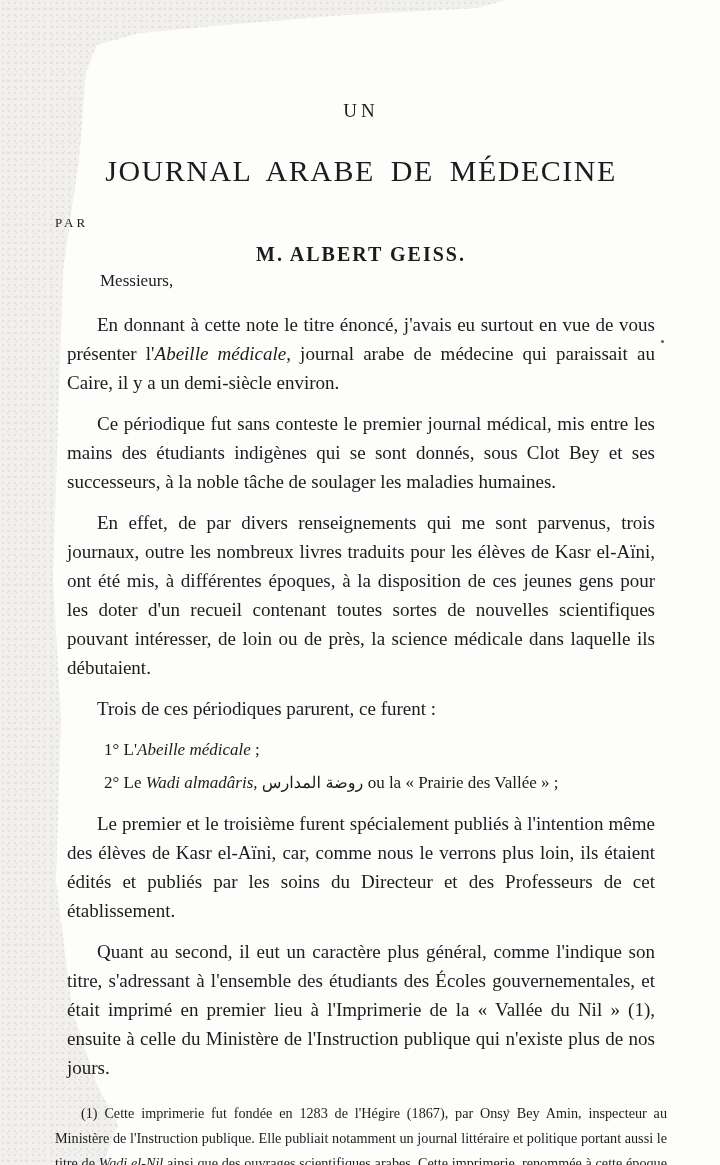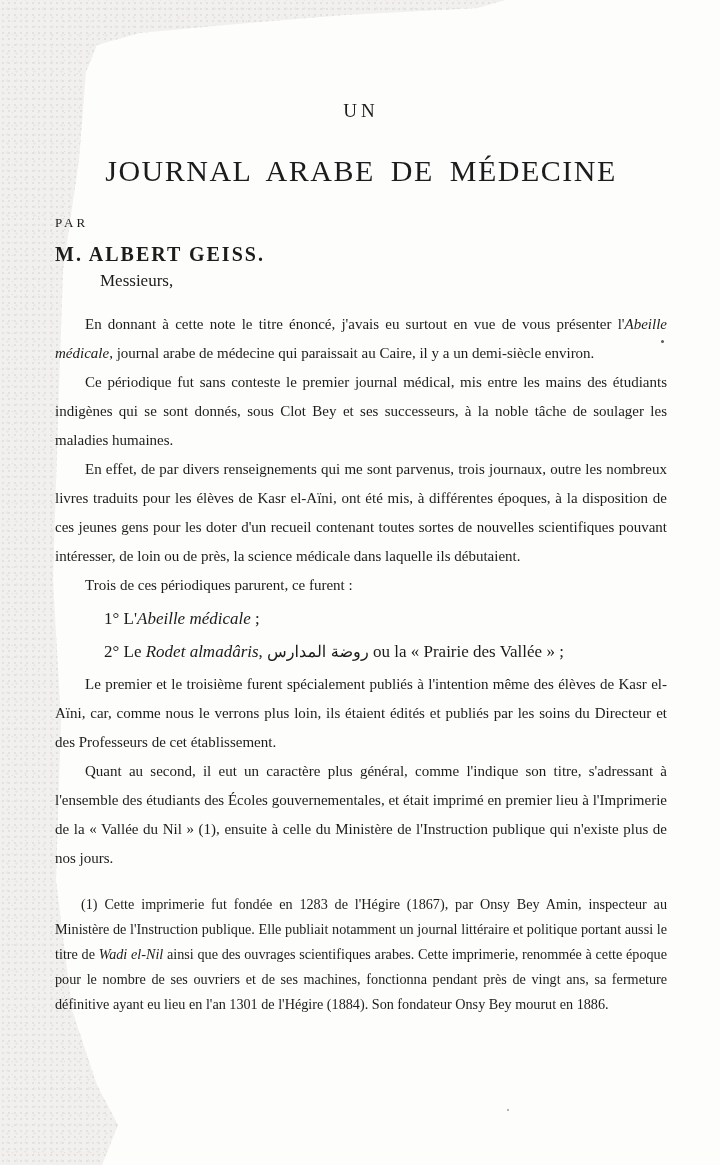--- a/index.html
+++ b/index.html
@@ -40,29 +40,29 @@
   .title{
     margin-top:32px;text-align:center;
     font-size:30px;letter-spacing:1.5px;word-spacing:7px;
     font-weight:400;white-space:nowrap;
   }
   .byline{
     margin-top:27px;text-align:left;
     font-size:13px;letter-spacing:3px;
   }
   .author{
-    margin-top:12px;
+    margin-top:12px;text-align:center;
     font-size:20px;font-weight:700;letter-spacing:2px;
   }
   .salutation{
     padding-left:45px;
     font-size:17px;line-height:29px;
   }
   p.body{
-    margin:0;font-size:15px;line-height:29px;
+    margin:12px;font-size:19px;line-height:29px;
     text-align:justify;text-indent:30px;
   }
   p.body.first{margin-top:15px;}
   .list-item{
     margin:4px;padding-left:45px;
     font-size:17px;line-height:29px;
   }
   .footnote{
     margin:19px 0 0 0;
     font-size:14.2px;line-height:25px;
@@ -86,20 +86,20 @@
     <div class="author">M. ALBERT GEISS.</div>
 
     <div class="salutation">Messieurs,</div>
 
     <p class="body first"><span>En donnant à cette note le titre énoncé, j'avais eu surtout en vue de vous présenter l'</span><span class="it">Abeille médicale</span><span>, journal arabe de médecine qui paraissait au Caire, il y a un demi-siècle environ.</span></p>
     <p class="body"><span>Ce périodique fut sans conteste le premier journal médical, mis entre les mains des étudiants indigènes qui se sont donnés, sous Clot Bey et ses successeurs, à la noble tâche de soulager les maladies humaines.</span></p>
     <p class="body"><span>En effet, de par divers renseignements qui me sont parvenus, trois journaux, outre les nombreux livres traduits pour les élèves de Kasr el-Aïni, ont été mis, à différentes époques, à la disposition de ces jeunes gens pour les doter d'un recueil contenant toutes sortes de nouvelles scientifiques pouvant intéresser, de loin ou de près, la science médicale dans laquelle ils débutaient.</span></p>
     <p class="body"><span>Trois de ces périodiques parurent, ce furent :</span></p>
 
     <p class="list-item"><span>1° L'</span><span class="it">Abeille médicale</span><span> ;</span></p>
-    <p class="list-item"><span>2° Le </span><span class="it">Rodet almadâris</span><span>, </span><span class="ar">روضة المدارس</span><span> ou la « Prairie des Vallée » ;</span></p>
+    <p class="list-item"><span>2° Le </span><span class="it">Wadi almadâris</span><span>, </span><span class="ar">روضة المدارس</span><span> ou la « Prairie des Vallée » ;</span></p>
 
     <p class="body"><span>Le premier et le troisième furent spécialement publiés à l'intention même des élèves de Kasr el-Aïni, car, comme nous le verrons plus loin, ils étaient édités et publiés par les soins du Directeur et des Professeurs de cet établissement.</span></p>
     <p class="body"><span>Quant au second, il eut un caractère plus général, comme l'indique son titre, s'adressant à l'ensemble des étudiants des Écoles gouvernementales, et était imprimé en premier lieu à l'Imprimerie de la « Vallée du Nil » (1), ensuite à celle du Ministère de l'Instruction publique qui n'existe plus de nos jours.</span></p>
 
     <p class="footnote"><span>(1) Cette imprimerie fut fondée en 1283 de l'Hégire (1867), par Onsy Bey Amin, inspecteur au Ministère de l'Instruction publique. Elle publiait notamment un journal littéraire et politique portant aussi le titre de </span><span class="it">Wadi el-Nil</span><span> ainsi que des ouvrages scientifiques arabes. Cette imprimerie, renommée à cette époque pour le nombre de ses ouvriers et de ses machines, fonctionna pendant près de vingt ans, sa fermeture définitive ayant eu lieu en l'an 1301 de l'Hégire (1884). Son fondateur Onsy Bey mourut en 1886.</span></p>
   </div>
 </div>
 
 </body></html>

